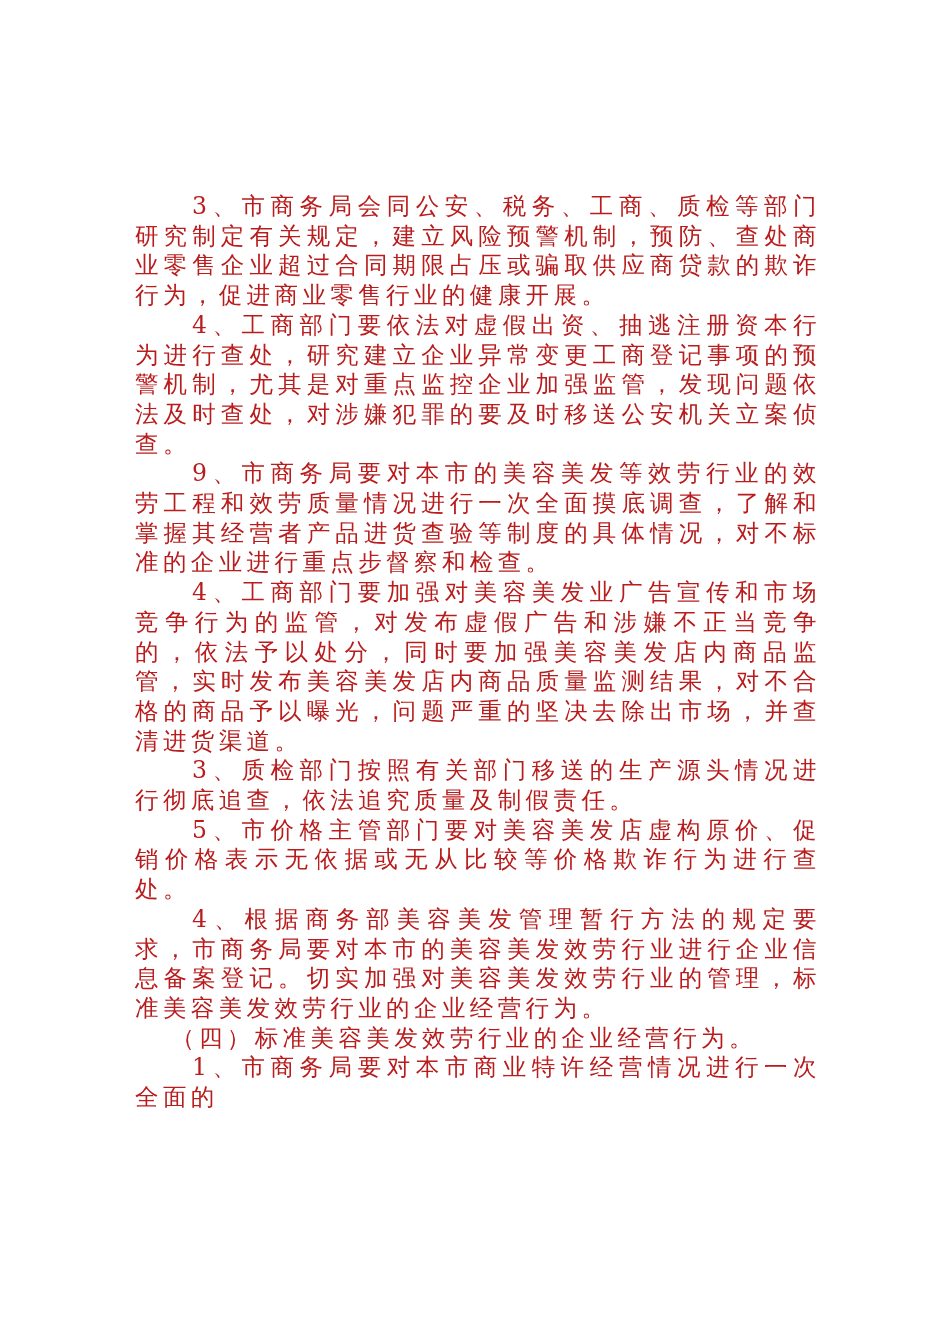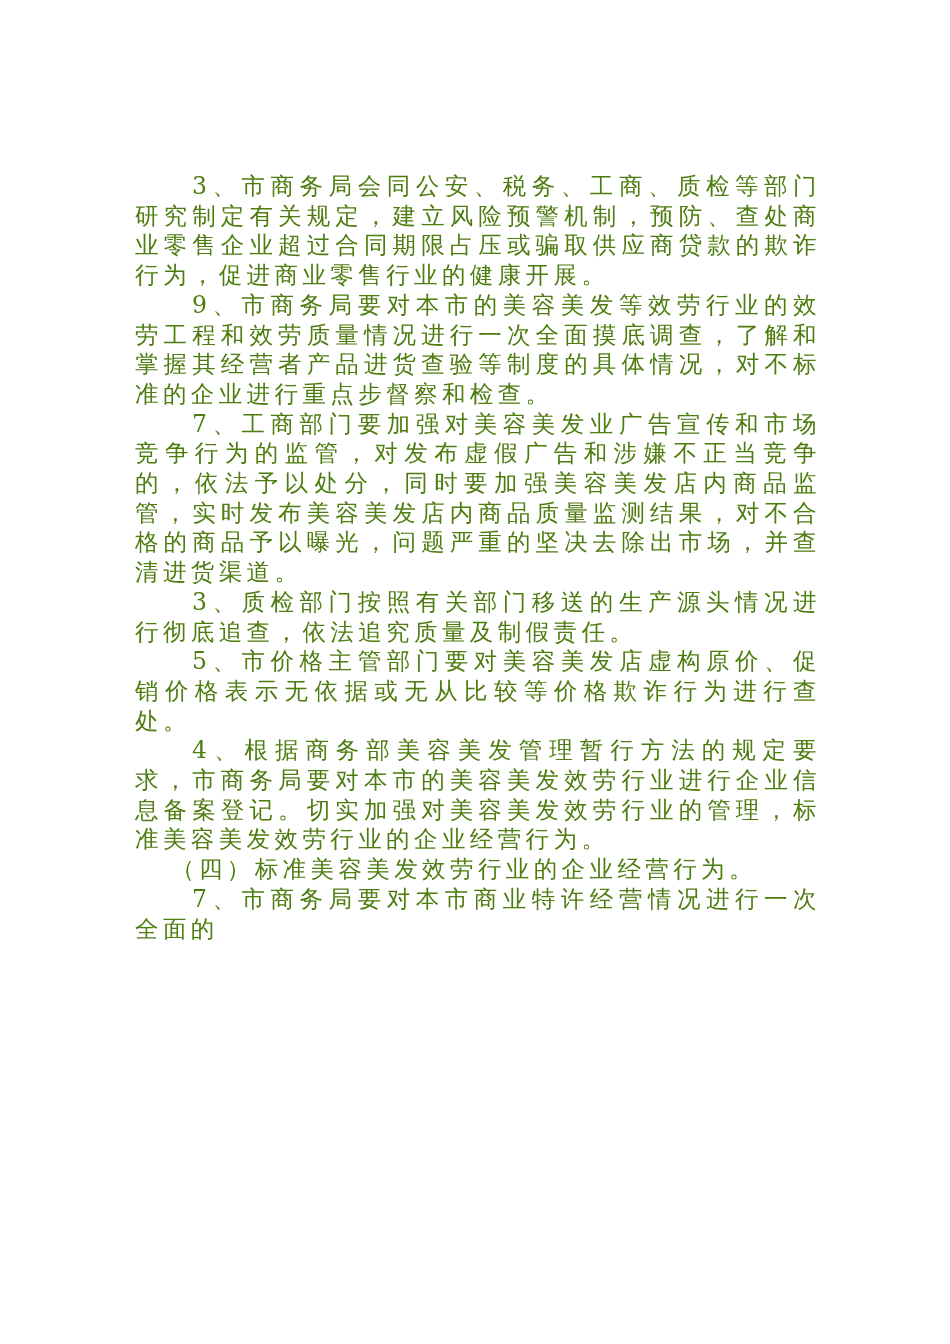--- a/index.html
+++ b/index.html
@@ -9,23 +9,23 @@
     }
     body {
       width: 950px;
       height: 1344px;
       position: relative;
       overflow: hidden;
     }
     .page {
       position: absolute;
       left: 135px;
-      top: 172px;
+      top: 192px;
       width: 686px;
-      color: #4d7c0f;
+      color: #b91c1c;
       font-family: "DejaVu Serif", "Liberation Serif", serif;
       font-size: 23.5px;
       line-height: 29.7px;
       letter-spacing: 4.4px;
       text-align: justify;
       text-justify: inter-character;
     }
     .para {
       margin: 0;
       padding: 0;
@@ -34,20 +34,21 @@
     }
     .para.heading {
       text-indent: 36px;
     }
   </style>
 </head>
 <body>
 
 <div class="page">
   <p class="para">3、市商务局会同公安、税务、工商、质检等部门研究制定有关规定，建立风险预警机制，预防、查处商业零售企业超过合同期限占压或骗取供应商贷款的欺诈行为，促进商业零售行业的健康开展。</p>
+  <p class="para">4、工商部门要依法对虚假出资、抽逃注册资本行为进行查处，研究建立企业异常变更工商登记事项的预警机制，尤其是对重点监控企业加强监管，发现问题依法及时查处，对涉嫌犯罪的要及时移送公安机关立案侦查。</p>
   <p class="para">9、市商务局要对本市的美容美发等效劳行业的效劳工程和效劳质量情况进行一次全面摸底调查，了解和掌握其经营者产品进货查验等制度的具体情况，对不标准的企业进行重点步督察和检查。</p>
-  <p class="para">7、工商部门要加强对美容美发业广告宣传和市场竞争行为的监管，对发布虚假广告和涉嫌不正当竞争的，依法予以处分，同时要加强美容美发店内商品监管，实时发布美容美发店内商品质量监测结果，对不合格的商品予以曝光，问题严重的坚决去除出市场，并查清进货渠道。</p>
+  <p class="para">4、工商部门要加强对美容美发业广告宣传和市场竞争行为的监管，对发布虚假广告和涉嫌不正当竞争的，依法予以处分，同时要加强美容美发店内商品监管，实时发布美容美发店内商品质量监测结果，对不合格的商品予以曝光，问题严重的坚决去除出市场，并查清进货渠道。</p>
   <p class="para">3、质检部门按照有关部门移送的生产源头情况进行彻底追查，依法追究质量及制假责任。</p>
   <p class="para">5、市价格主管部门要对美容美发店虚构原价、促销价格表示无依据或无从比较等价格欺诈行为进行查处。</p>
   <p class="para">4、根据商务部美容美发管理暂行方法的规定要求，市商务局要对本市的美容美发效劳行业进行企业信息备案登记。切实加强对美容美发效劳行业的管理，标准美容美发效劳行业的企业经营行为。</p>
   <p class="para heading">（四）标准美容美发效劳行业的企业经营行为。</p>
-  <p class="para">7、市商务局要对本市商业特许经营情况进行一次全面的</p>
+  <p class="para">1、市商务局要对本市商业特许经营情况进行一次全面的</p>
 </div>
 
 </body></html>

